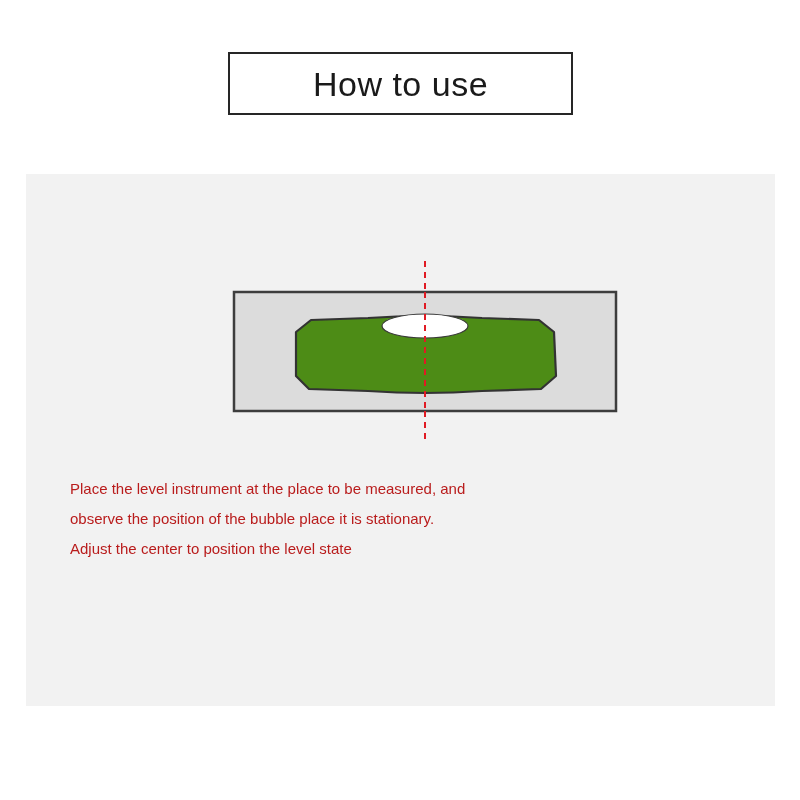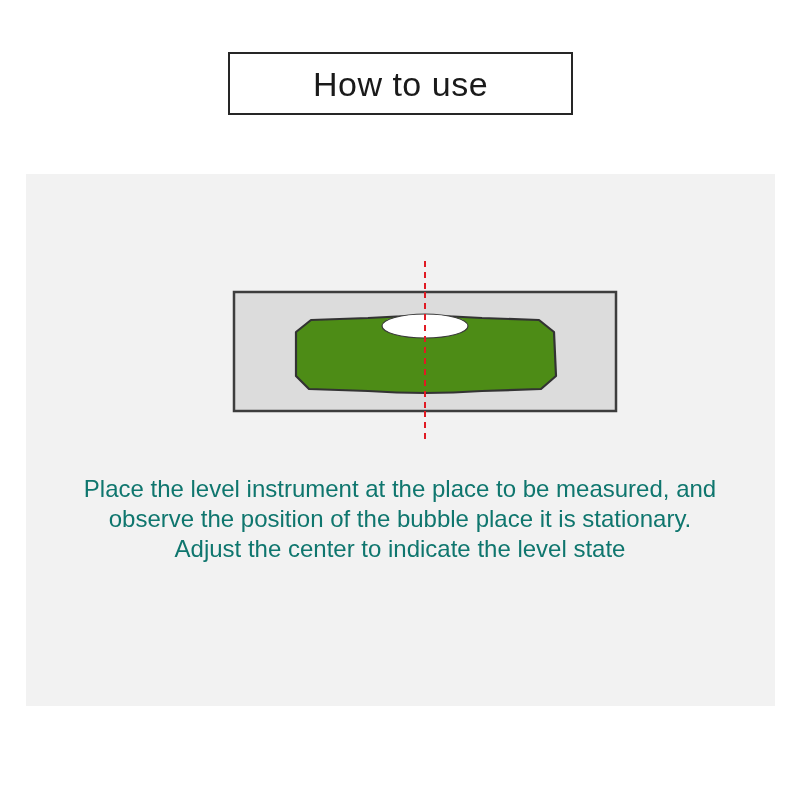--- a/index.html
+++ b/index.html
@@ -68,23 +68,23 @@
   #illustration svg {
     display: block;
   }
 
   
   #caption {
     position: absolute;
     left: 44px;
     top: 300px;   
     width: 660px;
-    text-align: center;
-    color: #0f766e;
-    font-size: 24px;
+    text-align: left;
+    color: #b91c1c;
+    font-size: 15px;
     line-height: 30px;
     font-family: "Liberation Sans", sans-serif;
   }
   #caption .cap-line {
     display: block;
     white-space: nowrap;
   }
 </style>
 </head>
 <body>
@@ -122,17 +122,17 @@
 
         <line x1="217" y1="40" x2="217" y2="159" stroke="#e01b24" stroke-width="2" stroke-dasharray="6,5"></line>
 
         <line x1="217" y1="159" x2="217" y2="191" stroke="#e01b24" stroke-width="2" stroke-dasharray="6,5"></line>
       </svg>
     </div>
 
     <div id="caption">
       <span class="cap-line">Place the level instrument at the place to be measured, and</span>
       <span class="cap-line">observe the position of the bubble place it is stationary.</span>
-      <span class="cap-line">Adjust the center to indicate the level state</span>
+      <span class="cap-line">Adjust the center to position the level state</span>
     </div>
 
   </div>
 </div>
 
 </body></html>

